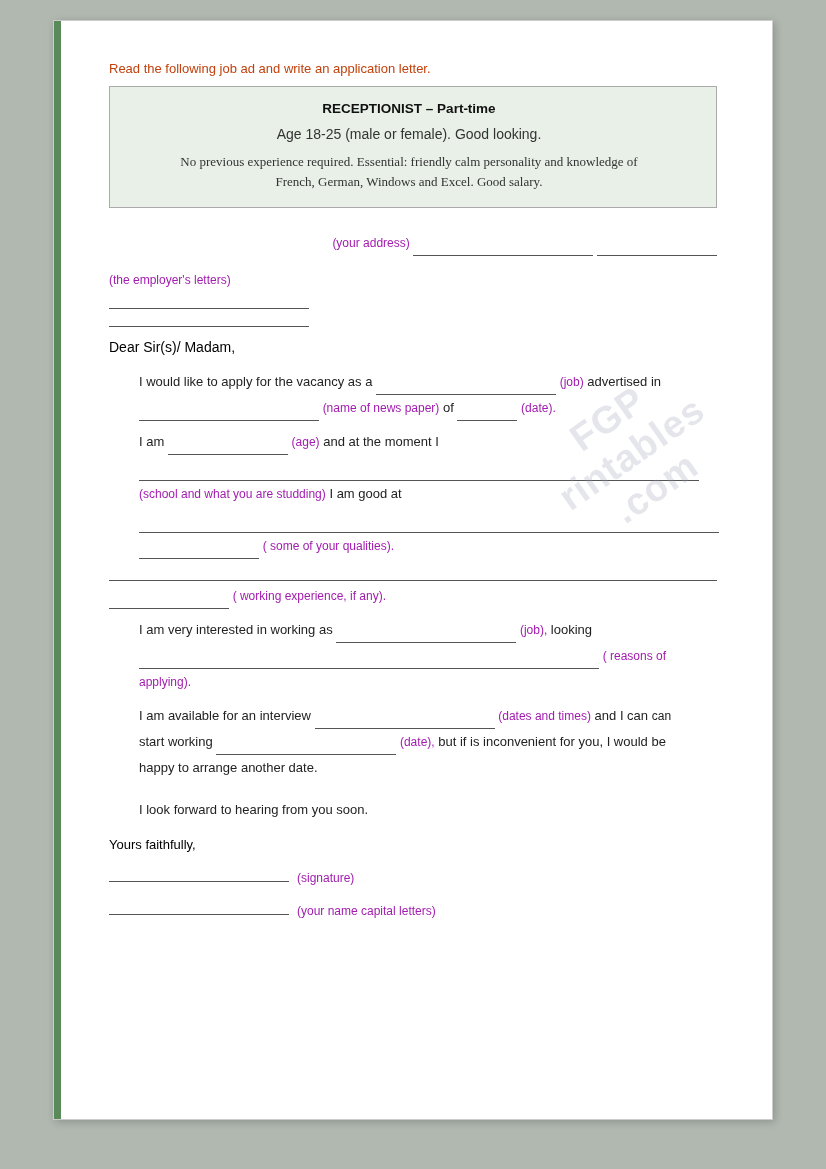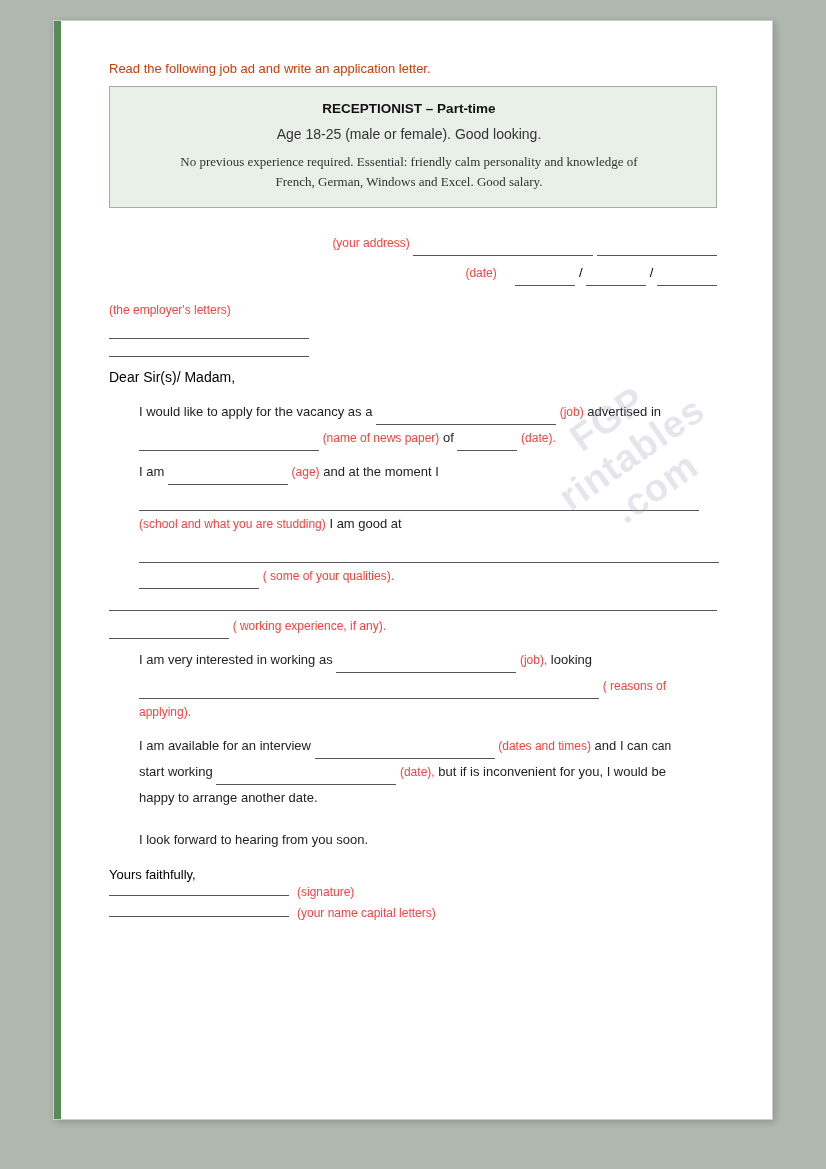--- a/index.html
+++ b/index.html
@@ -77,21 +77,21 @@
     }
     .letter-section {
       margin-top: 8px;
     }
     .address-block {
       text-align: right;
       margin-bottom: 4px;
       line-height: 2;
     }
     .hint {
-      color: #ef4444;
+      color: #a21caf;
       font-size: 12px;
     }
     .underline {
       display: inline-block;
       border-bottom: 1px solid #555;
       min-width: 80px;
       height: 14px;
       vertical-align: bottom;
     }
     .underline-long { min-width: 180px; }
@@ -128,21 +128,21 @@
       height: 14px;
       margin-bottom: 2px;
     }
     .closing-section {
       margin-top: 16px;
     }
     .sig-line-wrap {
       display: flex;
       align-items: baseline;
       gap: 8px;
-      margin-top: 0;
+      margin-top: 16px;
       margin-bottom: 4px;
     }
     .sig-underline {
       display: inline-block;
       border-bottom: 1px solid #555;
       width: 180px;
       height: 14px;
     }
   </style>
 </head>
@@ -164,29 +164,20 @@
     </div>
   </div>
 
   <div class="letter-section">
 
     <div class="address-block">
       <span class="hint">(your address)</span>
       <span class="underline underline-long"></span>
       <span class="underline underline-medium"></span>
     </div>
-    <div class="address-block">
-      <span class="hint">(date)</span>
-      <span style="margin-left:4px;">&nbsp;&nbsp;</span>
-      <span class="underline underline-short"></span>
-      <span>/</span>
-      <span class="underline underline-short"></span>
-      <span>/</span>
-      <span class="underline underline-short"></span>
-    </div>
 
     <div class="employer-address">
       <span class="hint">(the employer's letters)</span>
       <span class="employer-line"></span>
       <span class="employer-line"></span>
     </div>
 
     <div class="salutation">Dear Sir(s)/ Madam,</div>
 
     <div class="body-para indent">

